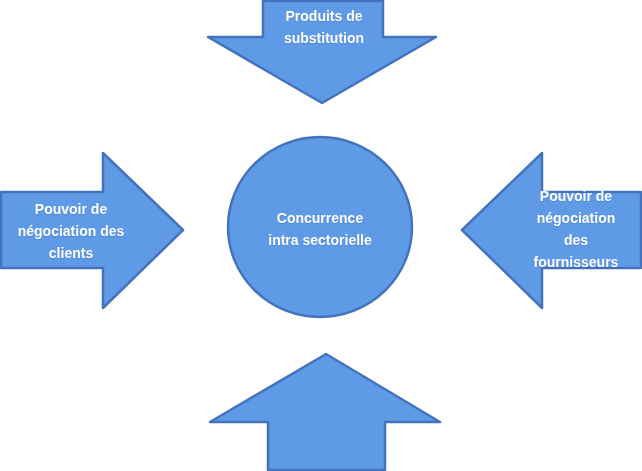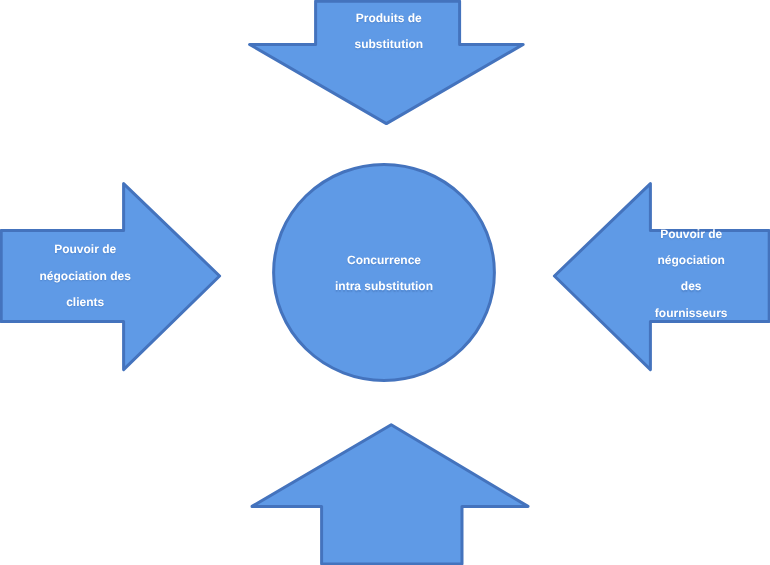--- a/index.html
+++ b/index.html
@@ -28,21 +28,21 @@
     stroke-width: 2.5;
     stroke-linejoin: round;
   }
   .label {
     position: absolute;
     transform: translate(-50%, -50%);
     text-align: center;
     white-space: pre-line;
     color: #ffffff;
     font-weight: bold;
-    font-size: 10px;
+    font-size: 14px;
     line-height: 22px;
     text-shadow: 0 1px 1px rgba(45, 80, 140, 0.25);
     pointer-events: none;
   }
   #lbl-top    { left: 324px; top: 27px;  }
   #lbl-center { left: 320px; top: 229px; }
   #lbl-left   { left: 71px;  top: 231px; }
   #lbl-right  { left: 576px; top: 229px; }
   #lbl-bottom { left: 327px; top: 437px; }
 </style>
@@ -61,21 +61,21 @@
 
     <polygon points="326,354 440,422 385,422 385,470 268,470 268,422 210,422" fill="#5F9AE6" stroke="#4473BD"></polygon>
 
     <ellipse cx="320" cy="227" rx="92" ry="90" fill="#5F9AE6" stroke="#4473BD"></ellipse>
   </svg>
 
   <div class="label" id="lbl-top">Produits de
 substitution</div>
 
   <div class="label" id="lbl-center">Concurrence
-intra substitution</div>
+intra sectorielle</div>
 
   <div class="label" id="lbl-left">Pouvoir de
 négociation des
 clients</div>
 
   <div class="label" id="lbl-right">Pouvoir de
 négociation des
 fournisseurs</div>
 
 

